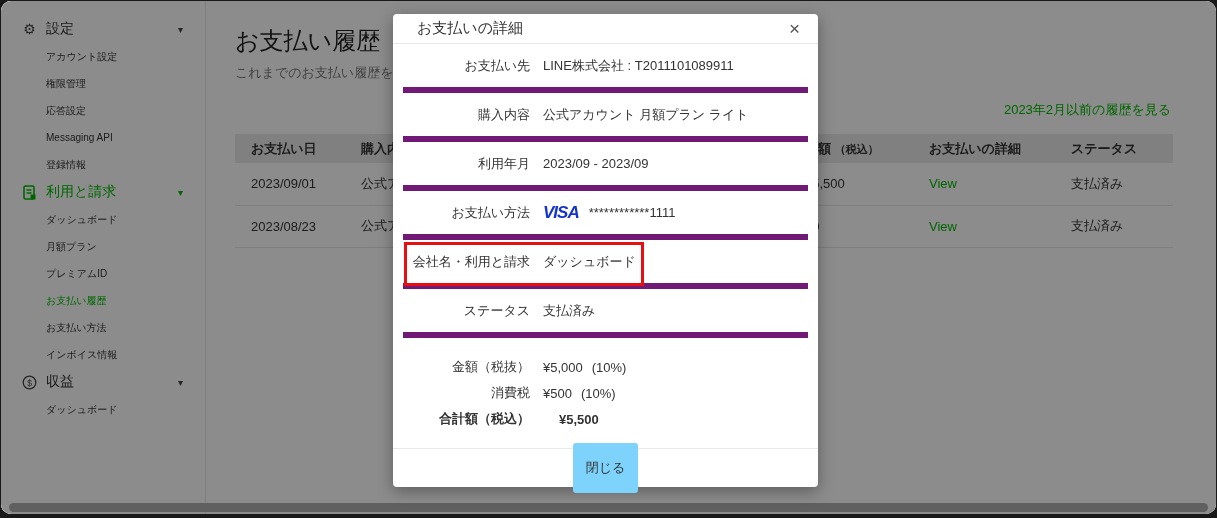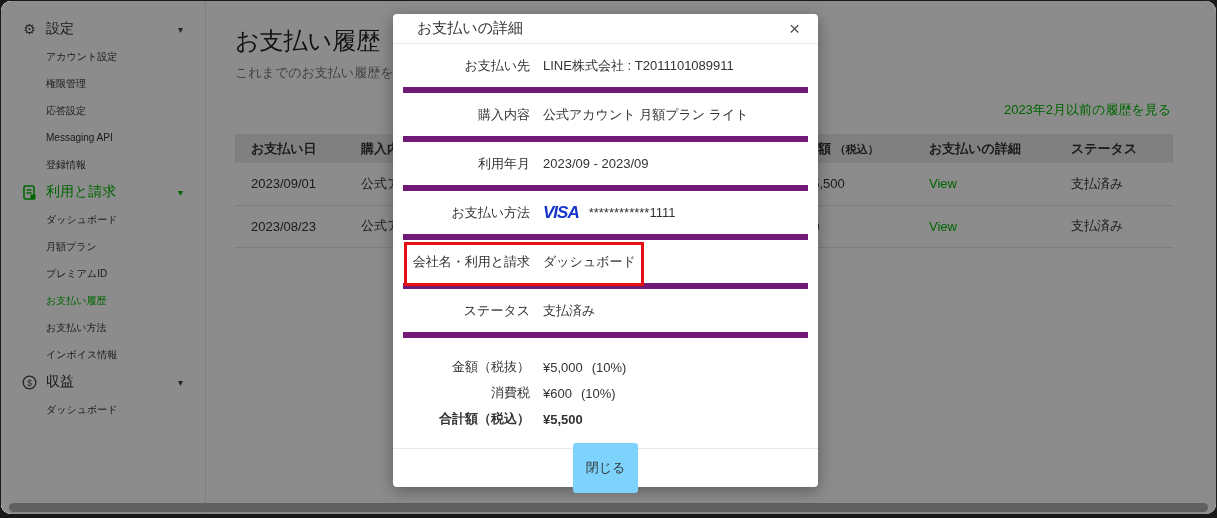--- a/index.html
+++ b/index.html
@@ -74,21 +74,21 @@
   .m-label { width:127px; text-align:right; flex:none; }
   .m-value { margin-left:13px; display:flex; align-items:center; }
   .visa-mark {
     font-style:italic; font-weight:bold; font-size:17px; letter-spacing:-1px;
     color:#1434CB; margin-right:10px; line-height:1;
   }
   .amounts { padding:16px 10px 0; }
   .a-row { display:flex; align-items:center; height:26px; font-size:13px; color:#333; }
   .a-row .m-label { width:127px; }
   .a-rate { margin-left:9px; }
-  .a-row.total { font-weight:bold; }
+  .a-row.total { font-weight:bold;gap:16px; }
   .highlight-box {
     position:absolute; left:11px; top:228px; width:240px; height:44px;
     border:3px solid #e60f14; z-index:6; pointer-events:none;
   }
   .modal-footer {
     position:absolute; left:0; right:0; bottom:0; height:39px;
     border-top:1px solid #e8e8e8; display:flex; align-items:center; justify-content:center;
   }
   .close-btn {
     background:#7dd3fc; border:none; border-radius:3px;
@@ -235,21 +235,21 @@
     </div>
 
     <div class="amounts">
       <div class="a-row">
         <span class="m-label">金額（税抜）</span>
         <span class="m-value">¥5,000</span>
         <span class="a-rate">(10%)</span>
       </div>
       <div class="a-row">
         <span class="m-label">消費税</span>
-        <span class="m-value">¥600</span>
+        <span class="m-value">¥500</span>
         <span class="a-rate">(10%)</span>
       </div>
       <div class="a-row total">
         <span class="m-label">合計額（税込）</span>
         <span class="m-value">¥5,500</span>
       </div>
     </div>
 
     <div class="highlight-box"></div>
 

